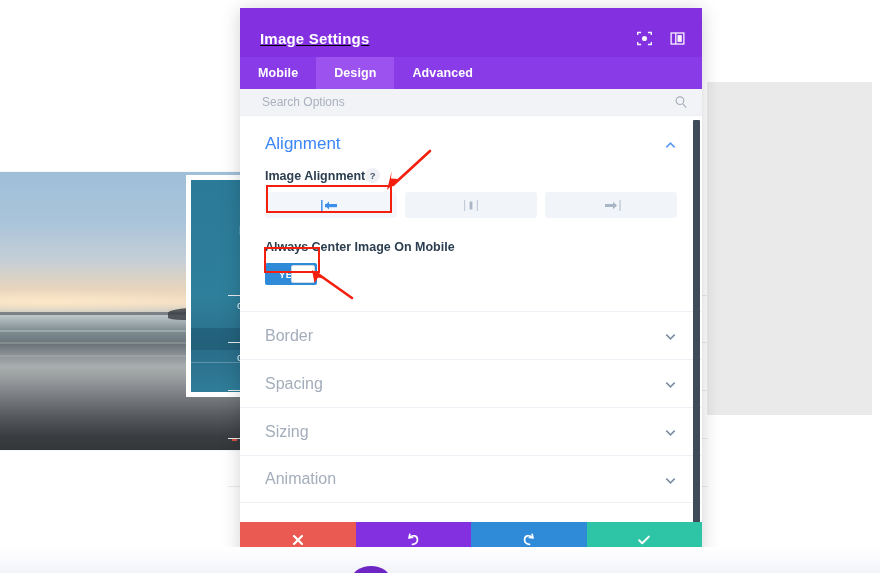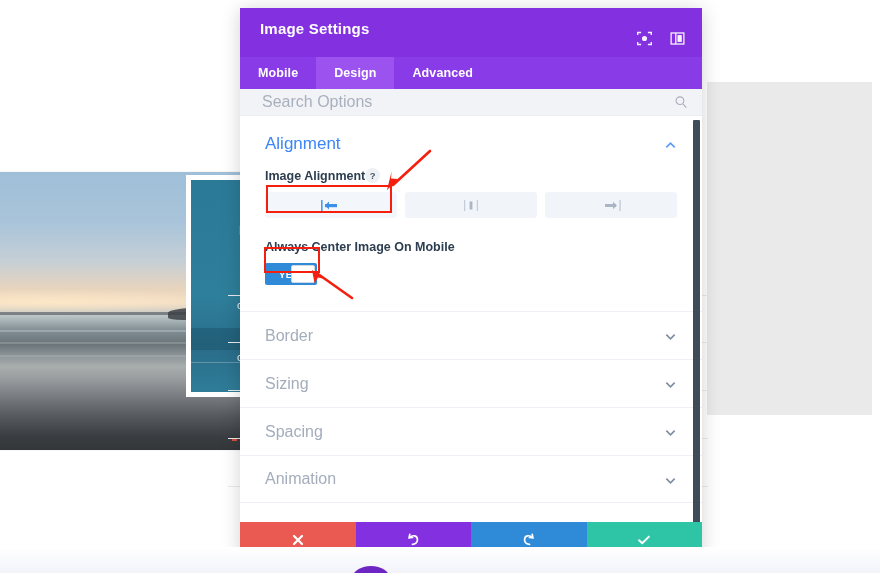--- a/index.html
+++ b/index.html
@@ -89,23 +89,24 @@
     position: absolute; left: 240px; top: 8px;
     width: 462px; height: 549px;
     background: #ffffff;
     box-shadow: 0 2px 18px rgba(0,0,0,0.18);
     display: flex; flex-direction: column;
     overflow: hidden;
   }
   .modal-header {
     height: 49px; background: #7d2ae8;
     background: #8331e0;
-    display: flex; 
+    display: flex; align-items: center;
     padding: 12px 16px 0 20px;
     flex: 0 0 auto;
+    text-decoration: underline;
   }
   .modal-title {
     color: #ffffff; font-size: 15px; font-weight: 700;
     letter-spacing: .2px; flex: 1 1 auto;
   }
   .header-icons { display: flex; align-items: center; gap: 16px; }
   .hicon { width: 17px; height: 17px; opacity: .95; cursor: pointer; display: block; }
 
   .tabbar {
     height: 32px; background: #8a3be8;
@@ -124,21 +125,21 @@
     height: 27px; background: #f2f3f7;
     display: flex; align-items: center;
     padding: 0 14px 0 22px;
     flex: 0 0 auto;
     border-bottom: 1px solid #eceef3;
   }
   .search-input {
     flex: 1 1 auto; border: none; outline: none;
     background: transparent;
     font-family: "Liberation Sans", sans-serif;
-    font-size: 16px; color: #4c1d95;
+    font-size: 12px; color: #4c1d95;
   }
   .search-input::placeholder { color: #a9b0bd; }
   .search-icon { width: 14px; height: 14px; opacity: .55; }
 
   .modal-body {
     flex: 1 1 auto; position: relative;
     background: #ffffff; overflow: hidden;
   }
 
   .section-open { padding: 18px 25px 0 25px; }
@@ -369,29 +370,29 @@
       <div class="collapsed-list">
         <div class="collapsed-row">
           <span class="collapsed-title">Border</span>
           <span class="chev">
             <svg viewBox="0 0 14 14" fill="none" stroke="currentColor" stroke-width="1.7">
               <polyline points="2.5,5 7,9.5 11.5,5"></polyline>
             </svg>
           </span>
         </div>
         <div class="collapsed-row">
-          <span class="collapsed-title">Sizing</span>
+          <span class="collapsed-title">Spacing</span>
           <span class="chev">
             <svg viewBox="0 0 14 14" fill="none" stroke="currentColor" stroke-width="1.7">
               <polyline points="2.5,5 7,9.5 11.5,5"></polyline>
             </svg>
           </span>
         </div>
         <div class="collapsed-row">
-          <span class="collapsed-title">Spacing</span>
+          <span class="collapsed-title">Sizing</span>
           <span class="chev">
             <svg viewBox="0 0 14 14" fill="none" stroke="currentColor" stroke-width="1.7">
               <polyline points="2.5,5 7,9.5 11.5,5"></polyline>
             </svg>
           </span>
         </div>
         <div class="collapsed-row">
           <span class="collapsed-title">Animation</span>
           <span class="chev">
             <svg viewBox="0 0 14 14" fill="none" stroke="currentColor" stroke-width="1.7">

